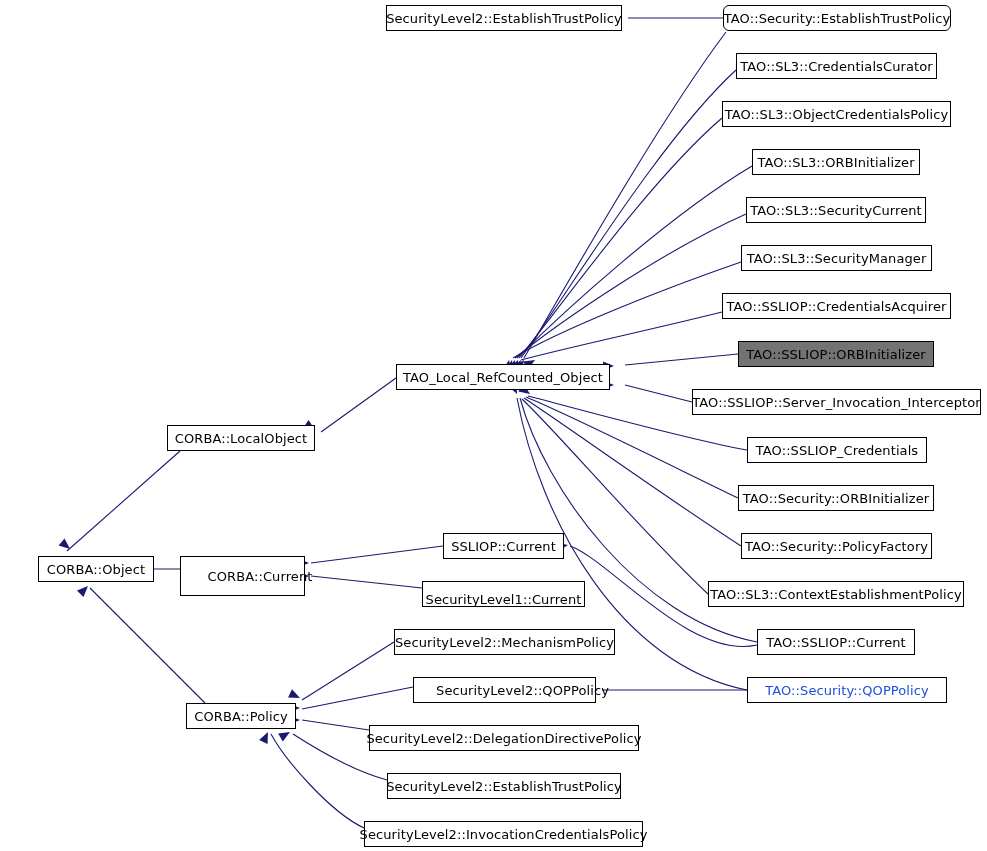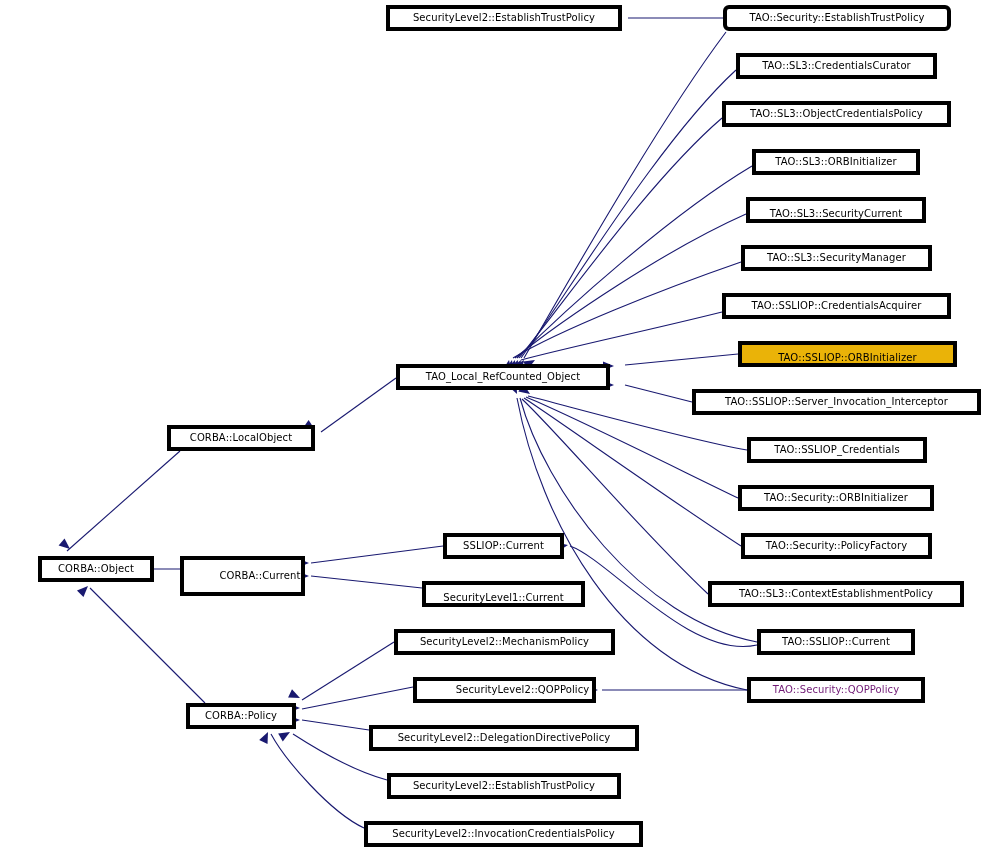--- a/index.html
+++ b/index.html
@@ -19,24 +19,24 @@
     position: absolute;
     left: 0;
     top: 0;
     width: 987px;
     height: 851px;
     pointer-events: none;
   }
   .node {
     position: absolute;
     box-sizing: border-box;
-    border: 4px solid #eab308;
+    border: 1px solid #eab308;
     background: #ffffff;
     color: #000000;
-    font-size: 10px;
+    font-size: 13px;
     line-height: 1;
     display: flex;
     align-items: center;
     justify-content: center;
     white-space: nowrap;
     letter-spacing: 0.1px;
     z-index: 2;
   }
   .node-label {
     display: block;
@@ -116,51 +116,51 @@
       </div>
       <div class="node" style="left: 736px; top: 53px; width: 201px; height: 26px; border-color: rgb(0, 0, 0); background: rgb(255, 255, 255); color: rgb(0, 0, 0);">
         <span class="node-label">TAO::SL3::CredentialsCurator</span>
       </div>
       <div class="node" style="left: 722px; top: 101px; width: 229px; height: 26px; border-color: rgb(0, 0, 0); background: rgb(255, 255, 255); color: rgb(0, 0, 0);">
         <span class="node-label">TAO::SL3::ObjectCredentialsPolicy</span>
       </div>
       <div class="node" style="left: 752px; top: 149px; width: 168px; height: 26px; border-color: rgb(0, 0, 0); background: rgb(255, 255, 255); color: rgb(0, 0, 0);">
         <span class="node-label">TAO::SL3::ORBInitializer</span>
       </div>
-      <div class="node" style="left: 746px; top: 197px; width: 180px; height: 26px; border-color: rgb(0, 0, 0); background: rgb(255, 255, 255); color: rgb(0, 0, 0); align-items: flex-end;">
+      <div class="node" style="left: 746px; top: 197px; width: 180px; height: 26px; border-color: rgb(0, 0, 0); background: rgb(255, 255, 255); color: rgb(0, 0, 0);">
         <span class="node-label">TAO::SL3::SecurityCurrent</span>
       </div>
       <div class="node" style="left: 741px; top: 245px; width: 191px; height: 26px; border-color: rgb(0, 0, 0); background: rgb(255, 255, 255); color: rgb(0, 0, 0);">
         <span class="node-label">TAO::SL3::SecurityManager</span>
       </div>
       <div class="node" style="left: 722px; top: 293px; width: 229px; height: 26px; border-color: rgb(0, 0, 0); background: rgb(255, 255, 255); color: rgb(0, 0, 0);">
         <span class="node-label">TAO::SSLIOP::CredentialsAcquirer</span>
       </div>
-      <div class="node" style="left: 738px; top: 341px; width: 219px; height: 26px; border-color: rgb(0, 0, 0); background: #eab308; color: rgb(0, 0, 0); align-items: flex-end;">
+      <div class="node" style="left: 738px; top: 341px; width: 196px; height: 26px; border-color: rgb(0, 0, 0); background: #737373; color: rgb(0, 0, 0);">
         <span class="node-label">TAO::SSLIOP::ORBInitializer</span>
       </div>
       <div class="node" style="left: 692px; top: 389px; width: 289px; height: 26px; border-color: rgb(0, 0, 0); background: rgb(255, 255, 255); color: rgb(0, 0, 0);">
         <span class="node-label">TAO::SSLIOP::Server_Invocation_Interceptor</span>
       </div>
       <div class="node" style="left: 747px; top: 437px; width: 180px; height: 26px; border-color: rgb(0, 0, 0); background: rgb(255, 255, 255); color: rgb(0, 0, 0);">
         <span class="node-label">TAO::SSLIOP_Credentials</span>
       </div>
       <div class="node" style="left: 738px; top: 485px; width: 196px; height: 26px; border-color: rgb(0, 0, 0); background: rgb(255, 255, 255); color: rgb(0, 0, 0);">
         <span class="node-label">TAO::Security::ORBInitializer</span>
       </div>
       <div class="node" style="left: 741px; top: 533px; width: 191px; height: 26px; border-color: rgb(0, 0, 0); background: rgb(255, 255, 255); color: rgb(0, 0, 0);">
         <span class="node-label">TAO::Security::PolicyFactory</span>
       </div>
       <div class="node" style="left: 708px; top: 581px; width: 256px; height: 26px; border-color: rgb(0, 0, 0); background: rgb(255, 255, 255); color: rgb(0, 0, 0);">
         <span class="node-label">TAO::SL3::ContextEstablishmentPolicy</span>
       </div>
       <div class="node" style="left: 757px; top: 629px; width: 158px; height: 26px; border-color: rgb(0, 0, 0); background: rgb(255, 255, 255); color: rgb(0, 0, 0);">
         <span class="node-label">TAO::SSLIOP::Current</span>
       </div>
-      <div class="node" style="left: 747px; top: 677px; width: 178px; height: 26px; border-color: rgb(0, 0, 0); background: rgb(255, 255, 255); color: #701a75;">
+      <div class="node" style="left: 747px; top: 677px; width: 200px; height: 26px; border-color: rgb(0, 0, 0); background: rgb(255, 255, 255); color: #1d4ed8;">
         <span class="node-label">TAO::Security::QOPPolicy</span>
       </div>
       <div class="node" style="left: 396px; top: 364px; width: 214px; height: 26px; border-color: rgb(0, 0, 0); background: rgb(255, 255, 255); color: rgb(0, 0, 0);">
         <span class="node-label">TAO_Local_RefCounted_Object</span>
       </div>
       <div class="node" style="left: 167px; top: 425px; width: 148px; height: 26px; border-color: rgb(0, 0, 0); background: rgb(255, 255, 255); color: rgb(0, 0, 0);">
         <span class="node-label">CORBA::LocalObject</span>
       </div>
       <div class="node" style="left: 6px; top: 556px; width: 116px; height: 26px; border-color: rgb(0, 0, 0); background: rgb(255, 255, 255); color: rgb(0, 0, 0); margin-left: 32px;">
         <span class="node-label">CORBA::Object</span>

